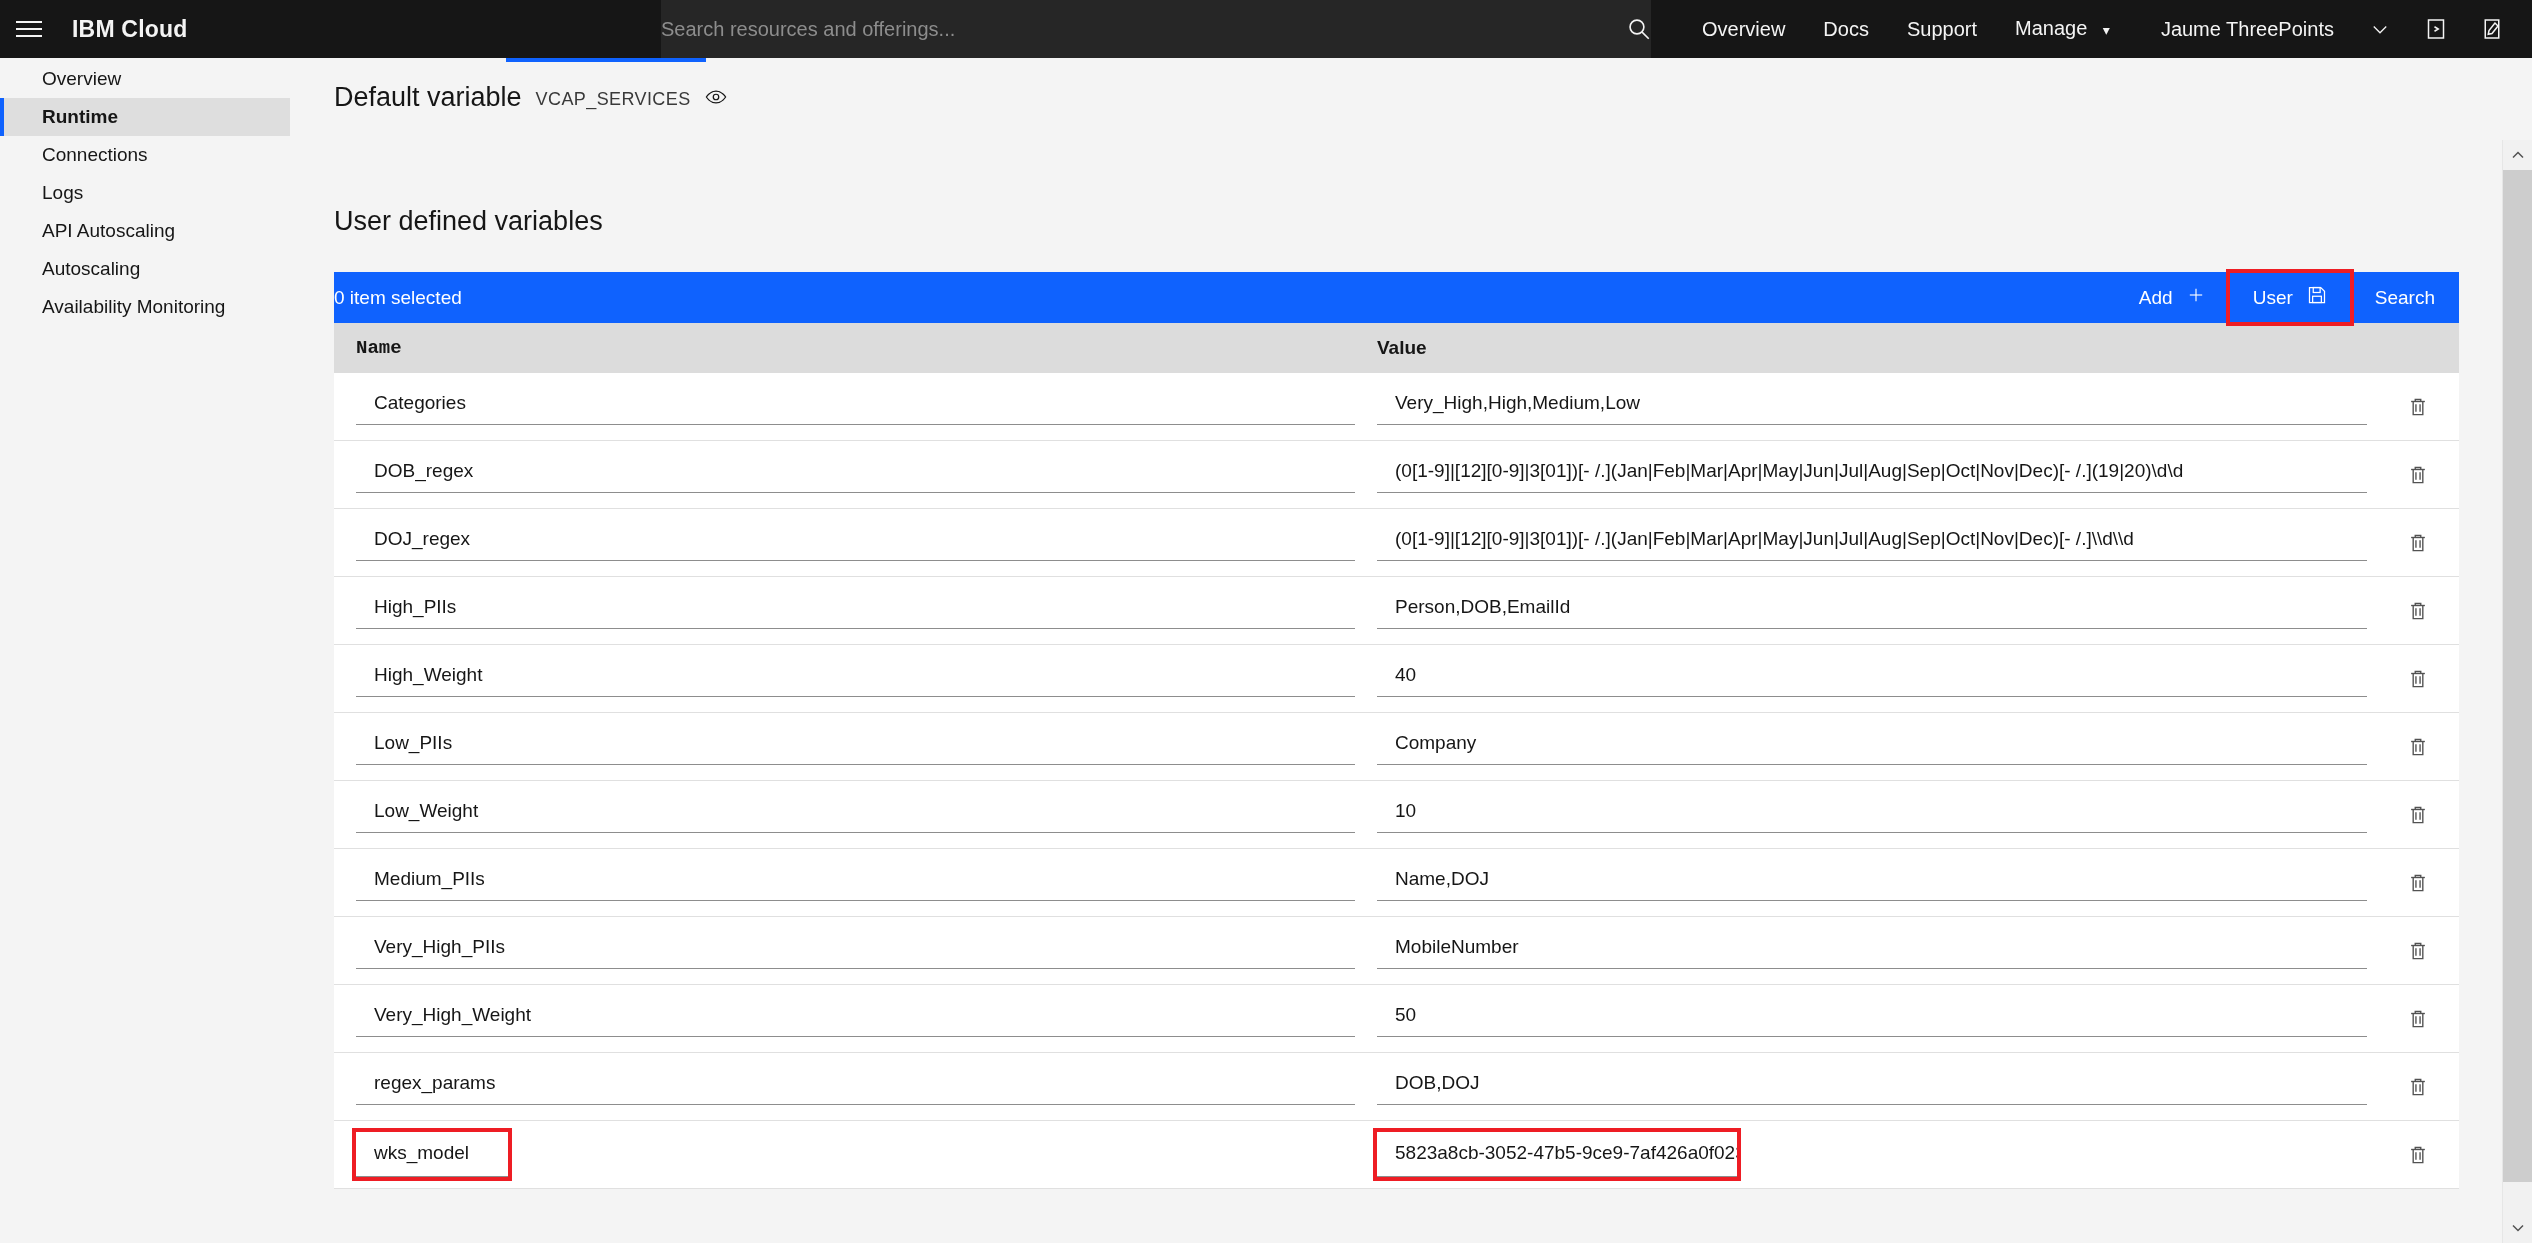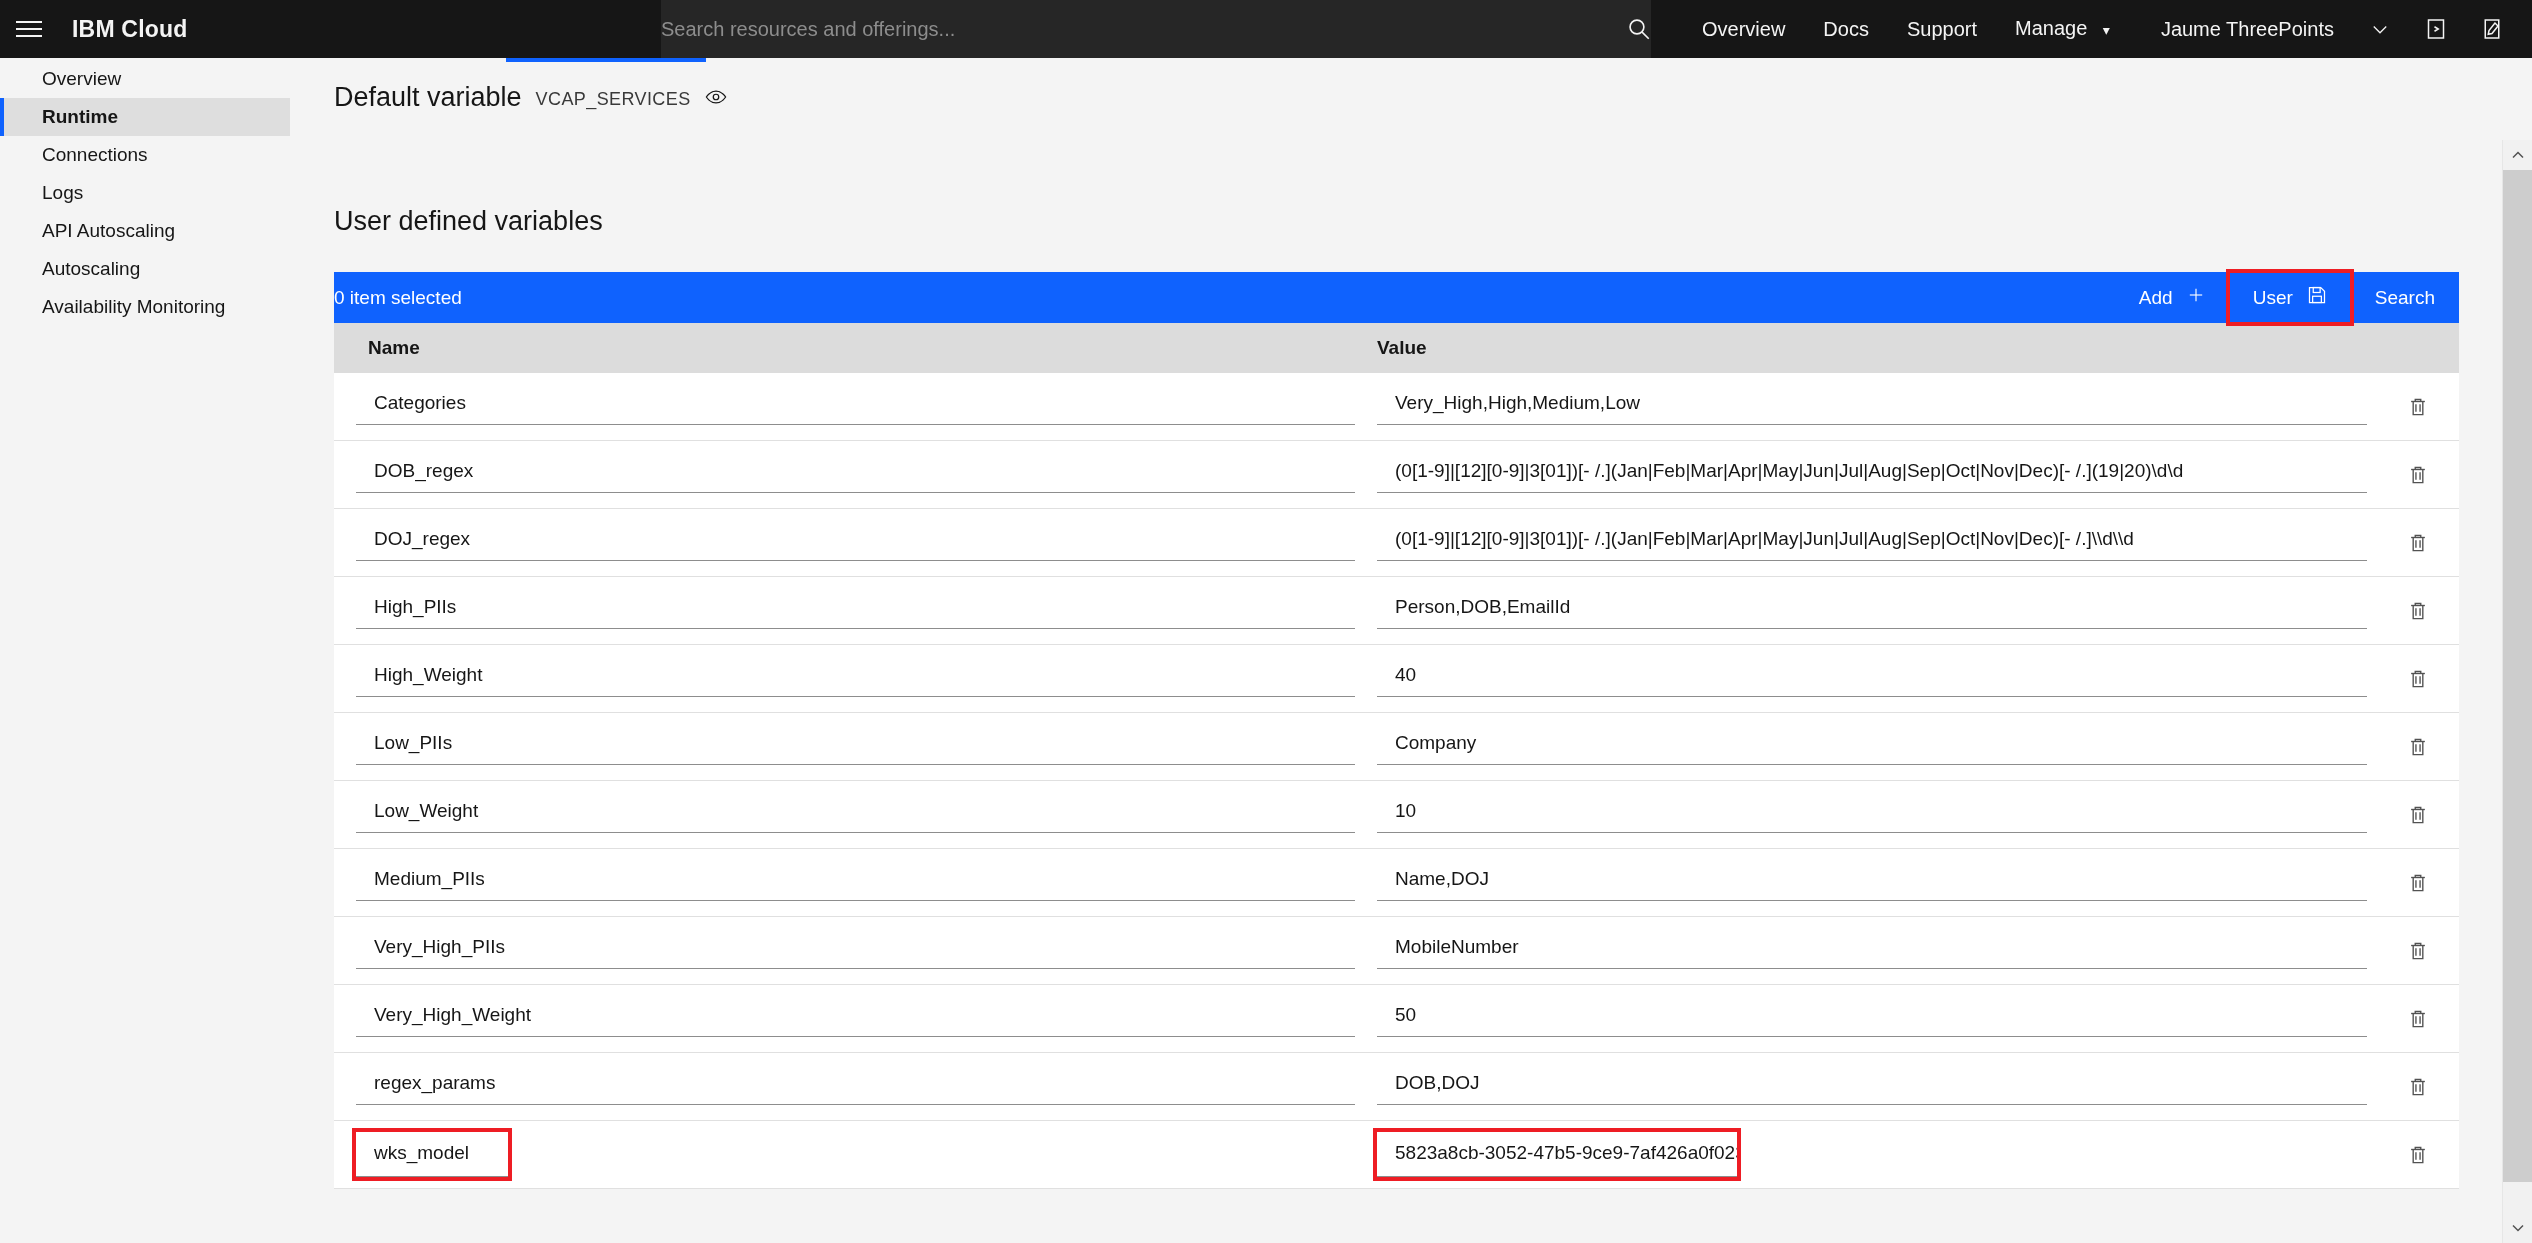--- a/index.html
+++ b/index.html
@@ -138,21 +138,21 @@
   
   .thead {
     position: absolute; left: 44px; top: 265px;
     width: 2125px; height: 50px;
     background: #dcdcdc;
     display: flex; align-items: center;
   }
   .th {
     font-size: 19px; font-weight: 600; color: #161616;
   }
-  .th.name { padding-left: 34px; width: 1043px; }
+  .th.name { padding-left: 22px; width: 1043px; font-family: Liberation Mono, monospace; }
   .th.value { width: 1000px; }
 
   .tbody { position: absolute; left: 44px; top: 315px; width: 2125px; }
   .trow {
     height: 68px;
     background: #ffffff;
     border-bottom: 1px solid #e0e0e0;
     display: flex; align-items: center;
     position: relative;
   }

